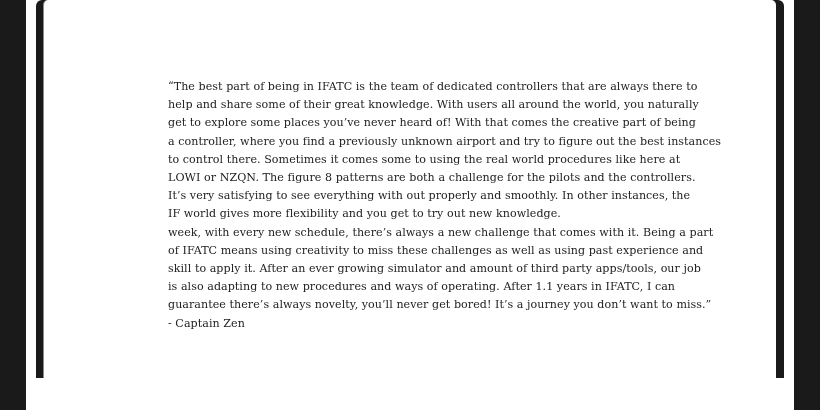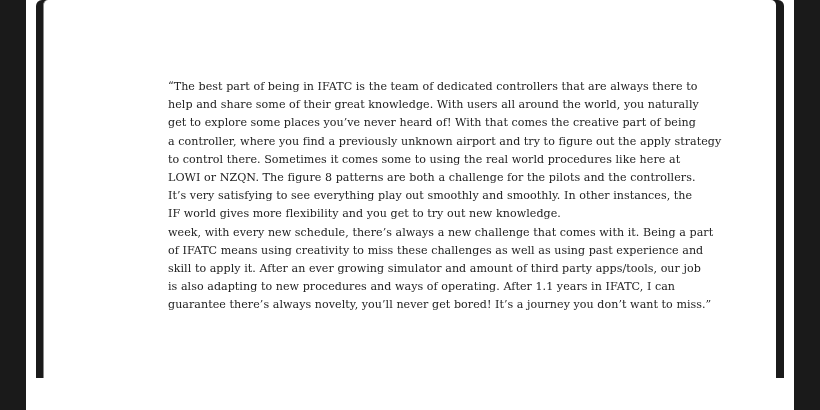--- a/index.html
+++ b/index.html
@@ -69,26 +69,27 @@
 <div class="page">
   <div class="side-bar left"></div>
   <div class="side-bar right"></div>
 
   <div class="card-frame">
     <div class="card">
       <div class="quote-block">
         <span class="quote-line">“The best part of being in IFATC is the team of dedicated controllers that are always there to</span>
         <span class="quote-line">help and share some of their great knowledge. With users all around the world, you naturally</span>
         <span class="quote-line">get to explore some places you’ve never heard of! With that comes the creative part of being</span>
-        <span class="quote-line">a controller, where you find a previously unknown airport and try to figure out the apply strategy</span>
+        <span class="quote-line">a controller, where you find a previously unknown airport and try to figure out the best instances</span>
         <span class="quote-line">to control there. Sometimes it comes some to using the real world procedures like here at</span>
         <span class="quote-line">LOWI or NZQN. The figure 8 patterns are both a challenge for the pilots and the controllers.</span>
-        <span class="quote-line">It’s very satisfying to see everything play out smoothly and smoothly. In other instances, the</span>
+        <span class="quote-line">It’s very satisfying to see everything with out properly and smoothly. In other instances, the</span>
         <span class="quote-line">IF world gives more flexibility and you get to try out new knowledge.</span>
         <span class="quote-line">week, with every new schedule, there’s always a new challenge that comes with it. Being a part</span>
         <span class="quote-line">of IFATC means using creativity to miss these challenges as well as using past experience and</span>
         <span class="quote-line">skill to apply it. After an ever growing simulator and amount of third party apps/tools, our job</span>
         <span class="quote-line">is also adapting to new procedures and ways of operating. After 1.1 years in IFATC, I can</span>
         <span class="quote-line">guarantee there’s always novelty, you’ll never get bored! It’s a journey you don’t want to miss.”</span>
+        <span class="quote-line">- Captain Zen</span>
       </div>
     </div>
   </div>
 </div>
 
 </body></html>

